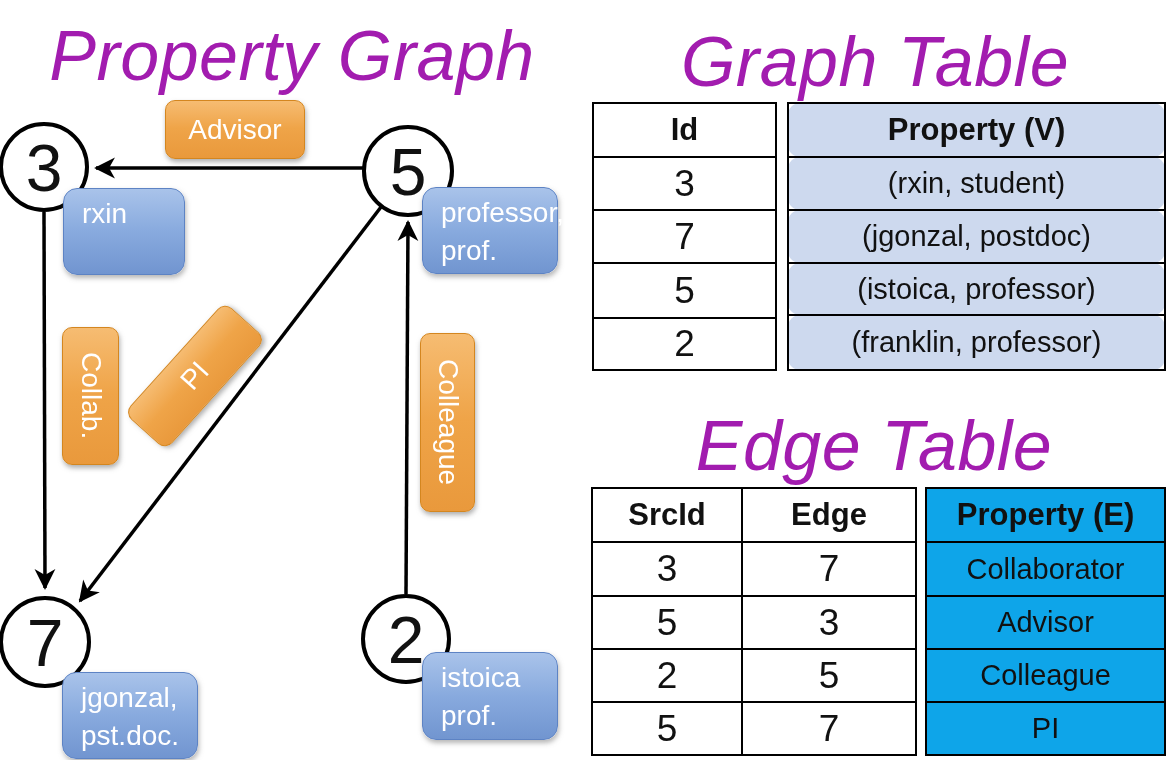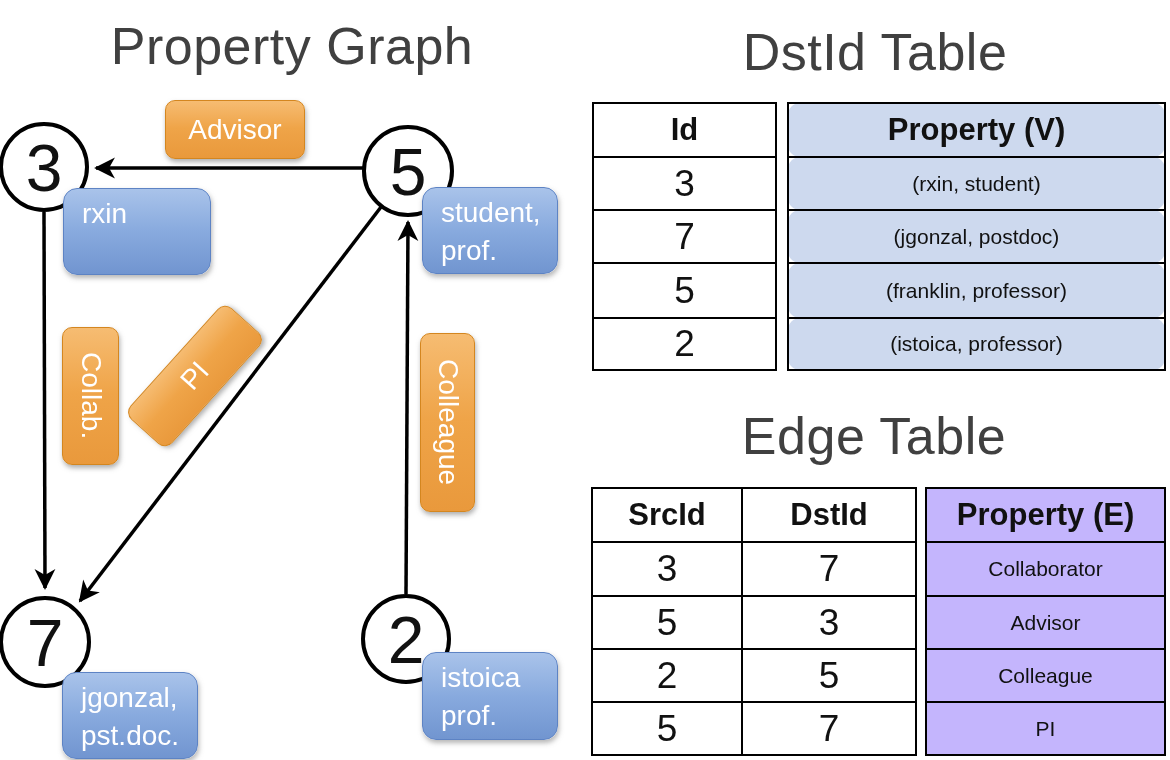--- a/index.html
+++ b/index.html
@@ -1,22 +1,22 @@
 <!DOCTYPE html>
 <html><head>
 <meta charset="utf-8">
 <style>
   html,body { margin:0; padding:0; background:#fff; }
   .canvas {
     position:relative; width:1170px; height:760px; background:#ffffff;
     font-family:"Liberation Sans", sans-serif; overflow:hidden;
   }
   .title {
-    position:absolute; color:#404040; font-size:52px; white-space:nowrap;
-    transform:translateX(-50%); letter-spacing:0.5px;
+    position:absolute; color:#a21caf; font-size:70px; white-space:nowrap;
+    transform:translateX(-50%); letter-spacing:0.5px;font-style:italic;
   }
   .gsvg { position:absolute; left:0; top:0; }
 
   
   .elabel {
     position:absolute; display:flex; align-items:center; justify-content:center;
     color:#ffffff; font-size:28px;
     background:linear-gradient(180deg,#f6bc72 0%,#efa448 48%,#e9993c 100%);
     border:1.5px solid #d4861f; border-radius:10px;
     box-shadow:1px 3px 5px rgba(110,110,110,0.55);
@@ -35,32 +35,32 @@
   .vprop span { display:block; }
 
   
   table { position:absolute; border-collapse:collapse; table-layout:fixed; }
   td {
     border:2.5px solid #000; text-align:center; vertical-align:middle;
     padding:0; color:#111; overflow:hidden; white-space:nowrap;
   }
   .hdr  { font-weight:bold; font-size:31px; }
   .num  { font-size:37px; }
-  .ptxt { font-size:21px; }
+  .ptxt { font-size:29px; }
   .bluefill td { background:#cdd9ee;border-radius:12px; }
-  .tanfill  td { background:#c4b5fd; }
+  .tanfill  td { background:#0ea5e9; }
   .whitefill td { background:#ffffff; }
 </style>
 </head>
 <body>
 
 <div class="canvas">
 
   <div class="title" style="left:292px; top:16px;">Property Graph</div>
-  <div class="title" style="left:875px; top:22px;">DstId Table</div>
+  <div class="title" style="left:875px; top:22px;">Graph Table</div>
   <div class="title" style="left:874px; top:406px;">Edge Table</div>
 
   <svg class="gsvg" width="560" height="760" viewBox="0 0 560 760">
     <defs>
       <marker id="ah" viewBox="0 0 12 12" refX="10.5" refY="6" markerWidth="6.5" markerHeight="6.5" orient="auto">
         <path d="M0.5,0.5 L11.5,6 L0.5,11.5 L3.6,6 Z" fill="#000"></path>
       </marker>
     </defs>
 
     <line x1="364" y1="168" x2="96" y2="168" stroke="#000" stroke-width="3.5" marker-end="url(#ah)"></line>
@@ -77,25 +77,25 @@
     <text x="408" y="195" font-size="66" fill="#111" text-anchor="middle">5</text>
     <text x="45" y="666" font-size="66" fill="#111" text-anchor="middle">7</text>
     <text x="406" y="663" font-size="66" fill="#111" text-anchor="middle">2</text>
   </svg>
 
   <div class="elabel" style="left:165px; top:100px; width:138px; height:57px;">Advisor</div>
   <div class="elabel vtext" style="left:62px; top:327px; width:55px; height:136px;">Collab.</div>
   <div class="elabel rot" style="left:120px; top:348px; width:148px; height:54px;">PI</div>
   <div class="elabel vtext" style="left:420px; top:333px; width:53px; height:177px;">Colleague</div>
 
-  <div class="vprop" style="left:63px; top:188px; width:148px; height:87px;">
+  <div class="vprop" style="left:63px; top:188px; width:122px; height:87px;">
     <span>rxin</span>
   </div>
   <div class="vprop" style="left:422px; top:187px; width:136px; height:87px;">
-    <span>student,</span>
+    <span>professor,</span>
     <span>prof.</span>
   </div>
   <div class="vprop" style="left:62px; top:672px; width:136px; height:87px;">
     <span>jgonzal,</span>
     <span>pst.doc.</span>
   </div>
   <div class="vprop" style="left:422px; top:652px; width:136px; height:88px;">
     <span>istoica</span>
     <span>prof.</span>
   </div>
@@ -125,33 +125,33 @@
         <tr>
           <td class="hdr" style="height:52px;">Property (V)</td>
         </tr>
     <tr>
           <td class="ptxt" style="height:51px;">(rxin, student)</td>
         </tr>
     <tr>
           <td class="ptxt" style="height:51px;">(jgonzal, postdoc)</td>
         </tr>
     <tr>
-          <td class="ptxt" style="height:53px;">(franklin, professor)</td>
+          <td class="ptxt" style="height:50px;">(istoica, professor)</td>
         </tr>
     <tr>
-          <td class="ptxt" style="height:50px;">(istoica, professor)</td>
+          <td class="ptxt" style="height:53px;">(franklin, professor)</td>
         </tr>
   </tbody>
     </table>
 
   <table class="whitefill" style="left:591px; top:487px; width:326px;">
     <tbody>
         <tr>
       <td class="hdr" style="height:52px; width:148px;">SrcId</td>
-      <td class="hdr">DstId</td>
+      <td class="hdr">Edge</td>
     </tr>
     <tr>
       <td class="num" style="height:52px;">3</td>
       <td class="num">7</td>
     </tr>
     <tr>
       <td class="num" style="height:51px;">5</td>
       <td class="num">3</td>
     </tr>
     <tr>

